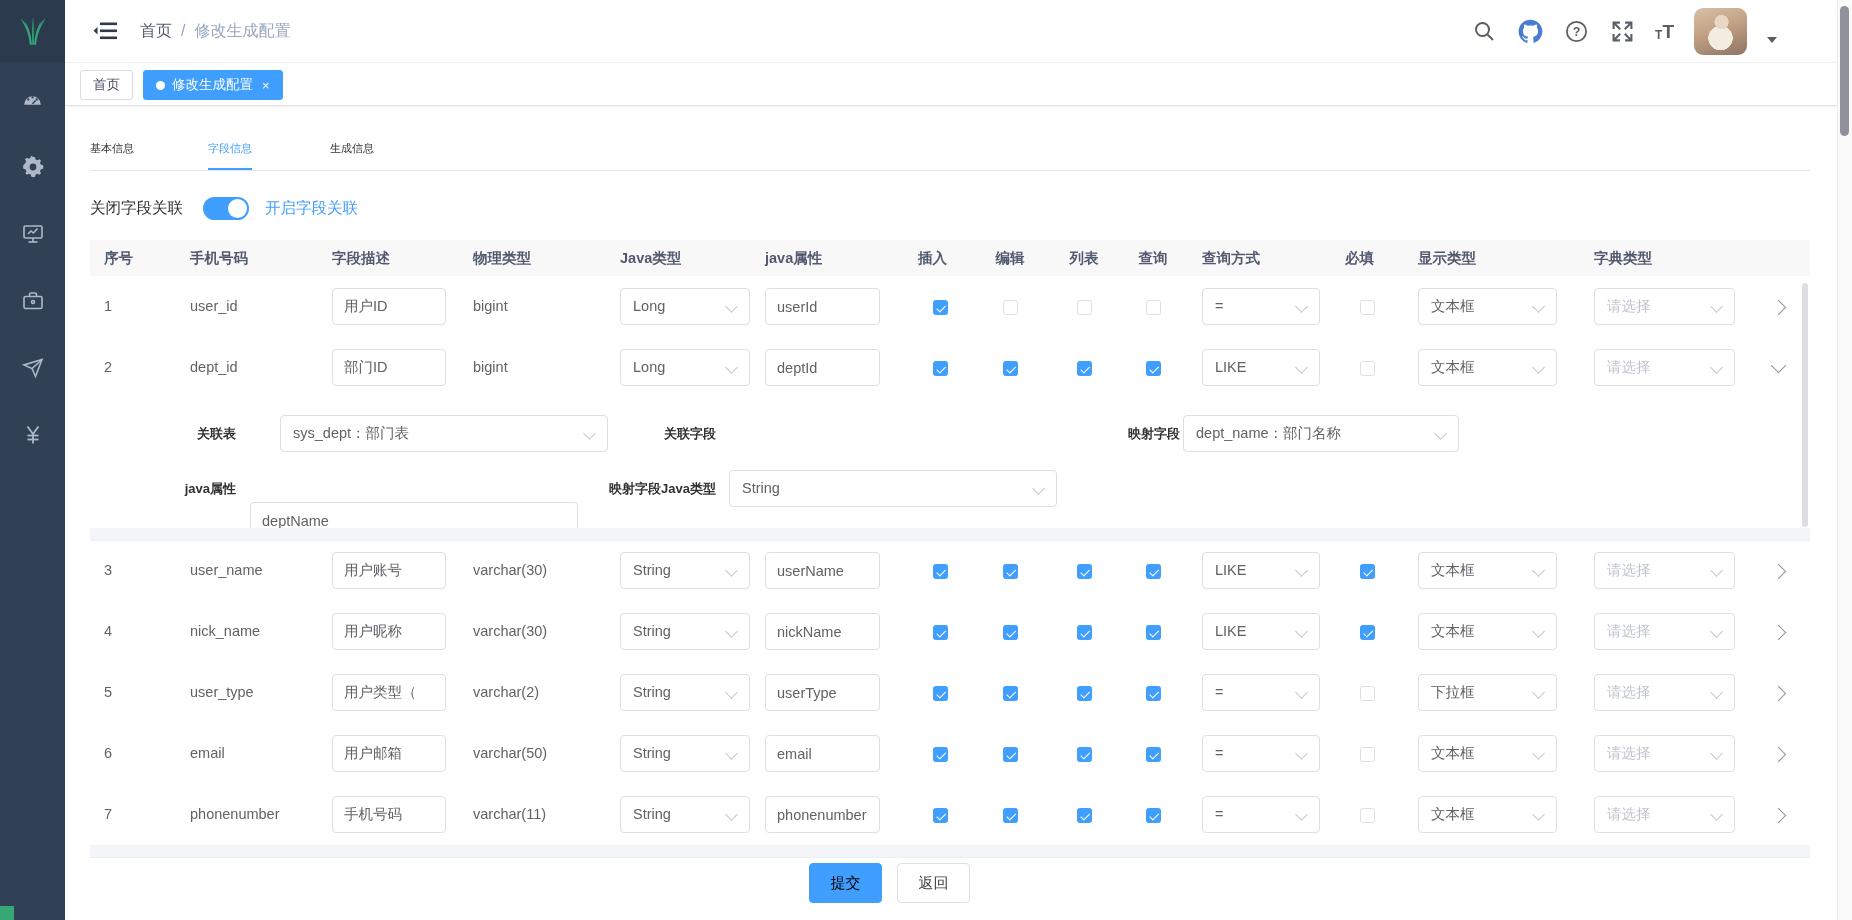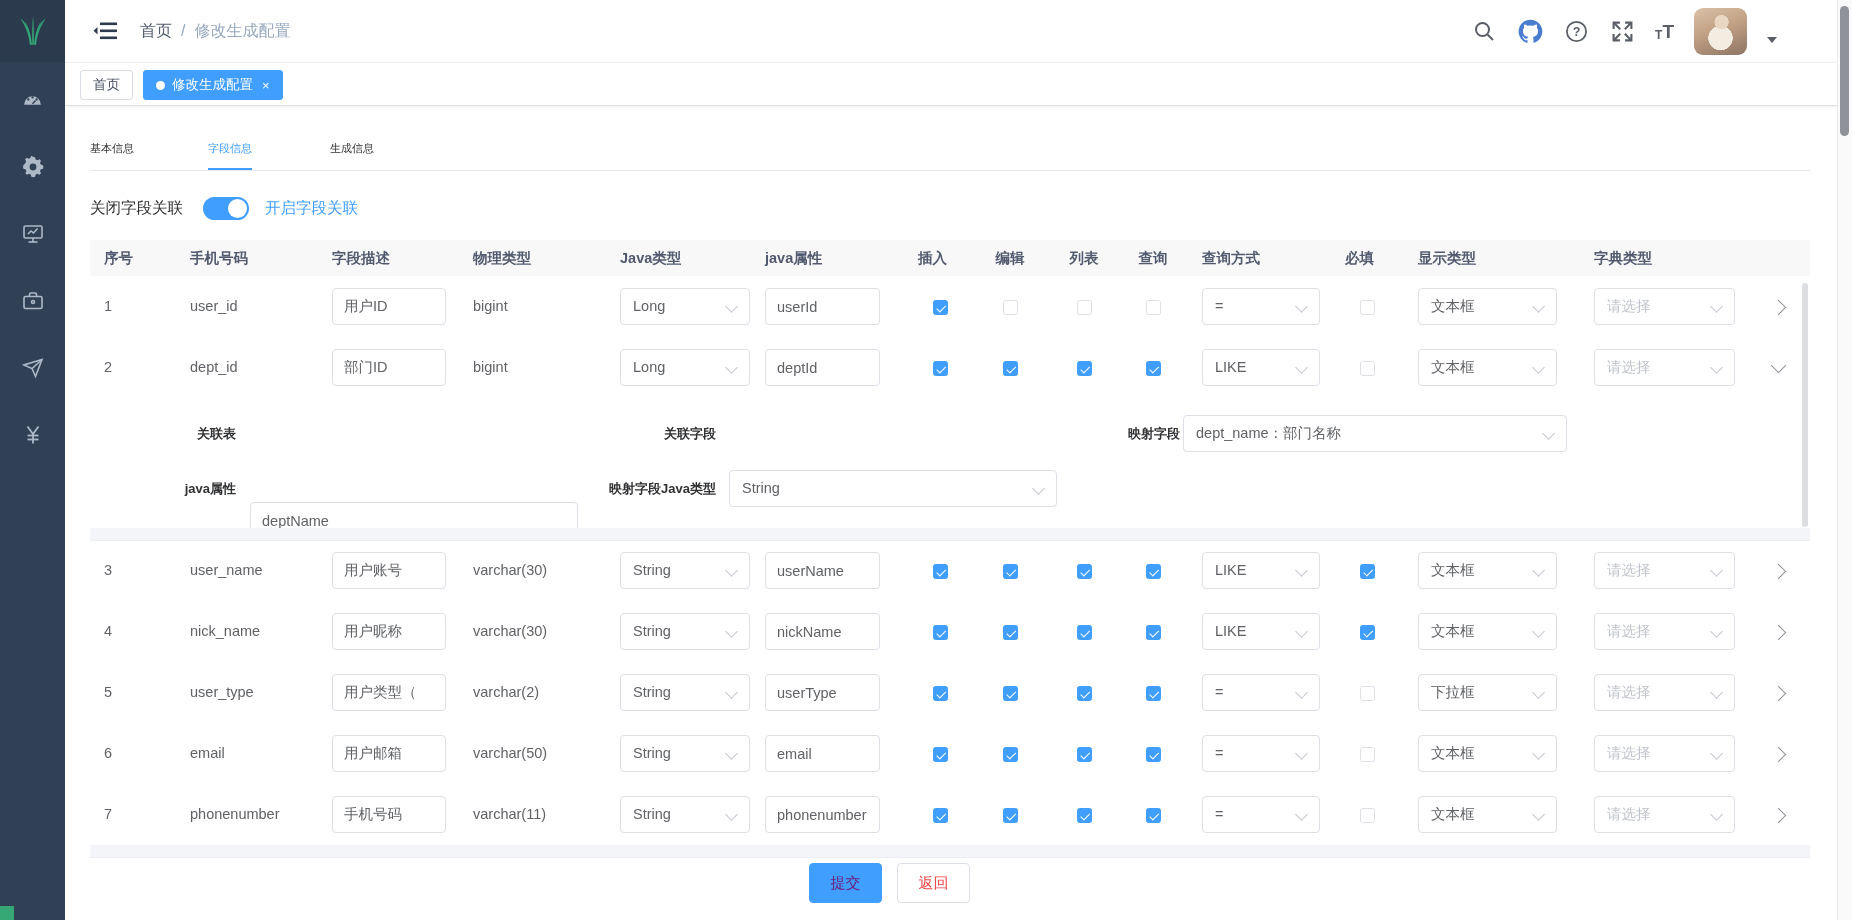--- a/index.html
+++ b/index.html
@@ -91,22 +91,22 @@
   .hx-ck5{left:1255px;width:44px;}
 
   
   .expansion{position:absolute;left:90px;right:42px;top:398px;height:130px;background:#fff;}
   .exp-label{position:absolute;height:37px;line-height:37px;font-size:13px;font-weight:700;color:#303133;text-align:right;white-space:nowrap;}
   .exp-row1{top:17px;} .exp-row2{top:72px;}
   .gray-strip{position:absolute;left:90px;right:42px;height:12px;background:#f4f5f8;border-bottom:1px solid #ebeef5;}
 
   
   .btn{position:absolute;top:863px;height:40px;border-radius:4px;font-size:15px;display:flex;align-items:center;justify-content:center;cursor:pointer;box-sizing:border-box;font-family:inherit;}
-  .btn-submit{left:809px;width:73px;background:#409eff;border:1px solid #409eff;color:#701a75;}
-  .btn-back{left:897px;width:73px;background:#fff;border:1px solid #dcdfe6;color:#ef4444;}
+  .btn-submit{left:809px;width:73px;background:#409eff;border:1px solid #409eff;color:#000000;}
+  .btn-back{left:897px;width:73px;background:#fff;border:1px solid #dcdfe6;color:#404040;}
 
   
   .page-scrollbar{position:absolute;right:0;top:0;width:14px;height:920px;background:#fafafa;border-left:1px solid #ededed;}
   .page-thumb{position:absolute;left:2px;top:6px;width:9px;height:130px;border-radius:5px;background:#8f9399;}
   .inner-thumb{position:absolute;left:1802px;top:283px;width:6px;height:244px;border-radius:3px;background:#dcdee2;}
 </style>
 </head>
 <body>
 
 <div id="app">
@@ -475,23 +475,27 @@
           <span class="sel-caret"></span>
         </div>
         <div class="el-select x-dict placeholder">
           <span class="sel-text">请选择</span>
           <span class="sel-caret"></span>
         </div>
         <span class="expand-ic x-exp right"></span>
       </div>
       <div class="expansion">
         <span class="exp-label exp-row1" style="left: 50px; width: 96px;">关联表</span>
+        <div class="el-select " style="left: 190px; width: 328px; top: 17px;">
+          <span class="sel-text">sys_dept：部门表</span>
+          <span class="sel-caret"></span>
+        </div>
         <span class="exp-label exp-row1" style="left: 544px; width: 82px;">关联字段</span>
         <span class="exp-label exp-row1" style="left: 1008px; width: 82px;">映射字段</span>
-        <div class="el-select " style="left: 1093px; width: 384px; top: 17px;">
+        <div class="el-select " style="left: 1093px; width: 276px; top: 17px;">
           <span class="sel-text">dept_name：部门名称</span>
           <span class="sel-caret"></span>
         </div>
         <span class="exp-label exp-row2" style="left: 72px; width: 74px;">java属性</span>
         <div class="inputbox " style="left: 160px; width: 328px; top: 72px; margin-top: 32px;"><input type="text" value="deptName" style=""></div>
         <span class="exp-label exp-row2" style="left: 480px; width: 146px;">映射字段Java类型</span>
         <div class="el-select " style="left: 639px; width: 328px; top: 72px;">
           <span class="sel-text">String</span>
           <span class="sel-caret"></span>
         </div>

